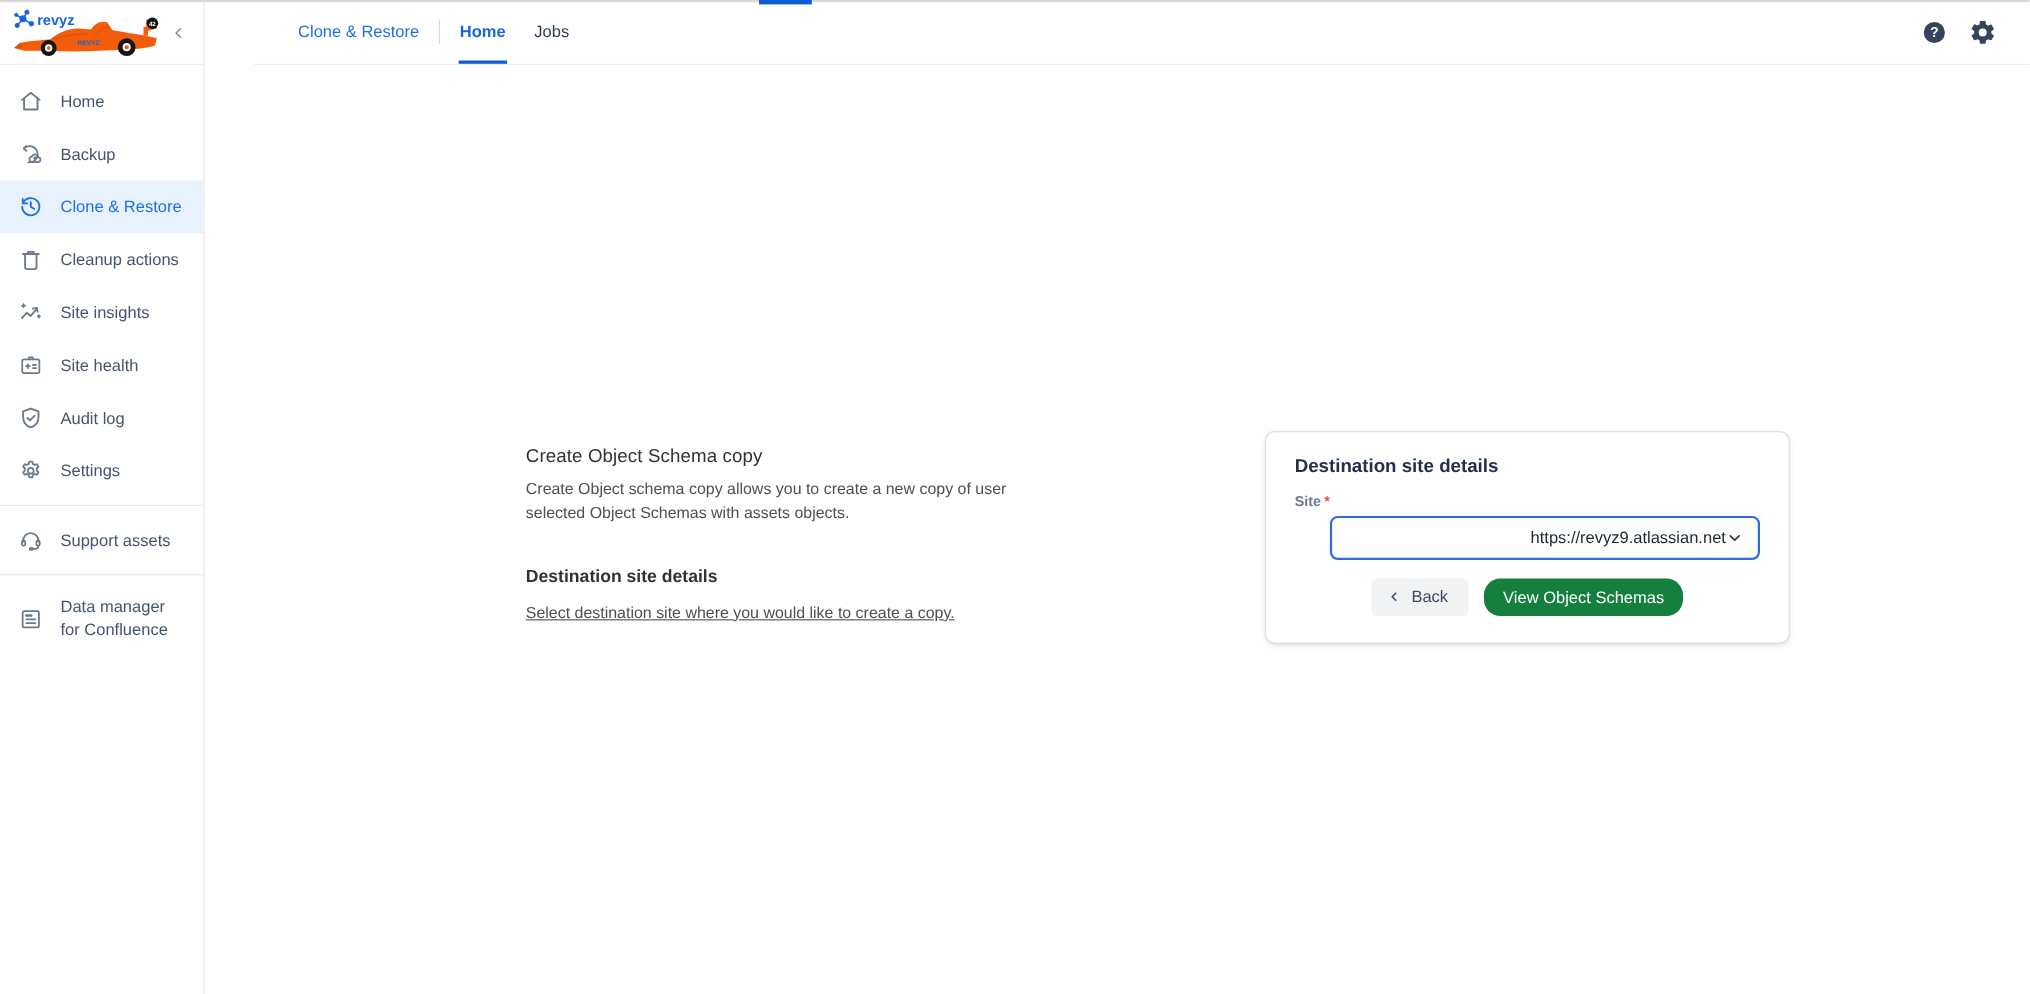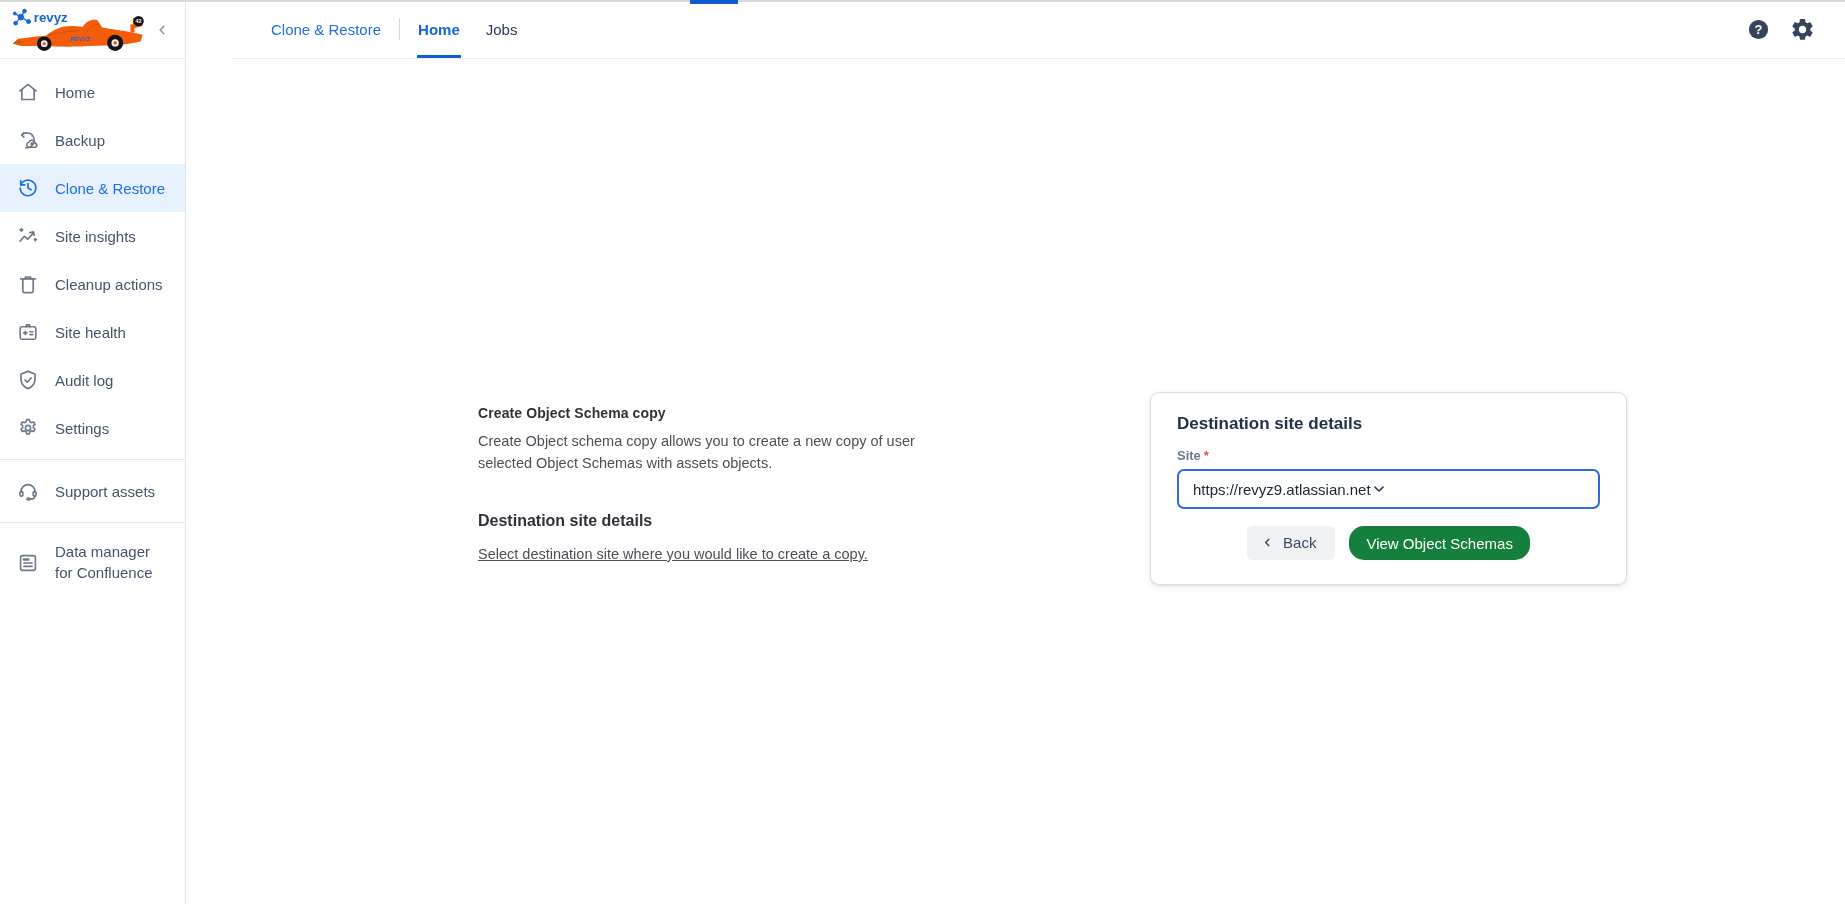--- a/index.html
+++ b/index.html
@@ -36,31 +36,31 @@
   .vsep { align-self:center; width:1px; height:22px; background:#d7dbe0; margin:0 17px 0 18px; }
   .tabs { display:flex; gap:24px; }
   .tab { display:flex; align-items:center; font-size:15px; font-weight:500; color:#2b3a57; border-bottom:3px solid transparent; padding:3px 1px 0; cursor:pointer; }
   .tab.active { color:#1565dd; font-weight:600; border-bottom-color:#0f5ed5; }
   .topbar-icons { margin-left:auto; display:flex; align-items:center; gap:19px; margin-right:30px; }
   .icon-btn { background:none; border:none; padding:0; cursor:pointer; display:flex; }
 
   
   .main { position:absolute; left:231px; top:60px; right:0; bottom:0; background:#fff; }
   .intro { position:absolute; left:247px; top:345px; width:458px; }
-  .intro h1 { font-size:14px; font-weight:700; color:#2e3237; letter-spacing:.1px; }
+  .intro h1 { font-size:17px; font-weight:400; color:#2e3237; letter-spacing:.1px; }
   .intro p { font-size:14.5px; color:#4b5056; line-height:1.5; margin-top:10px; }
   .intro h2 { font-size:16px; font-weight:700; color:#2e3237; margin-top:37px; }
   .intro .p2 { margin-top:14px;text-decoration:underline; }
 
   
   .card { position:absolute; left:919px; top:332px; width:477px; background:#fff; border:1px solid #d9dee6; border-radius:9px; padding:21px 26px 24px; box-shadow:0 1px 3px rgba(23,43,77,.10), 0 3px 8px rgba(23,43,77,.06); }
   .card-title { font-size:17px; font-weight:700; color:#22304a; }
   .field-label { margin-top:14px; font-size:13px; font-weight:700; color:#6c7a90; }
   .req { color:#e34f3b; margin-left:3px; }
-  .select { margin-top:6px; height:40px; border:2px solid #2e6ae3; border-radius:7px; display:flex; align-items:center; justify-content:flex-start; padding:0 13px 0 14px; font-size:15px; color:#1d2634; cursor:pointer; background:#fff; }
+  .select { margin-top:6px; height:40px; border:2px solid #2e6ae3; border-radius:7px; display:flex; align-items:center; justify-content:flex-end; padding:0 13px 0 14px; font-size:15px; color:#1d2634; cursor:pointer; background:#fff;margin-left:32px; }
   .btn-row { margin-top:17px; display:flex; justify-content:center; gap:14px; }
   .btn { border:none; border-radius:5px; height:34px; font-size:15px; font-weight:500; cursor:pointer; display:flex; align-items:center; font-family:"Liberation Sans", sans-serif; }
   .btn-back { background:#f1f2f4; color:#3b4965; padding:0 19px 2px 14px; gap:9px; }
   .btn-primary { background:#15803d; color:#ffffff; padding:0 17px;border-radius:15px; }
 </style>
 </head>
 <body>
 
 <div class="progress-track"></div>
 <div class="progress-indicator"></div>
@@ -133,37 +133,37 @@
             <path d="M4.7 4.9v4h4"></path>
             <path d="M4.8 8.9A7.8 7.8 0 1 1 4.2 12"></path>
             <path d="M12 7.7V12l3 1.8"></path>
           </svg>
       </span>
       <span class="nav-label">Clone &amp; Restore</span>
     </div>
     <div class="nav-item">
       <span class="ni">
         <svg viewBox="0 0 24 24" width="24" height="24" fill="none" stroke="currentColor" stroke-width="1.7" stroke-linecap="round" stroke-linejoin="round">
+            <path d="M4.8 6.9h14.4"></path>
+            <path d="M9.4 6.9V5h5.2v1.9"></path>
+            <path d="M6.8 6.9V19a1.6 1.6 0 0 0 1.6 1.6h7.2A1.6 1.6 0 0 0 17.2 19V6.9"></path>
+          </svg>
+      </span>
+      <span class="nav-label">Cleanup actions</span>
+    </div>
+    <div class="nav-item">
+      <span class="ni">
+        <svg viewBox="0 0 24 24" width="24" height="24" fill="none" stroke="currentColor" stroke-width="1.7" stroke-linecap="round" stroke-linejoin="round">
             <path d="M4 17.2l4.4-4.9 3.4 2.9 5.7-6.3"></path>
             <path d="M13.9 8.6l3.6-.7.7 3.5"></path>
             <path d="M5.4 4.6v2.6M4.1 5.9h2.6"></path>
             <path d="M19.3 14.6v2M18.3 15.6h2"></path>
           </svg>
       </span>
       <span class="nav-label">Site insights</span>
-    </div>
-    <div class="nav-item">
-      <span class="ni">
-        <svg viewBox="0 0 24 24" width="24" height="24" fill="none" stroke="currentColor" stroke-width="1.7" stroke-linecap="round" stroke-linejoin="round">
-            <path d="M4.8 6.9h14.4"></path>
-            <path d="M9.4 6.9V5h5.2v1.9"></path>
-            <path d="M6.8 6.9V19a1.6 1.6 0 0 0 1.6 1.6h7.2A1.6 1.6 0 0 0 17.2 19V6.9"></path>
-          </svg>
-      </span>
-      <span class="nav-label">Cleanup actions</span>
     </div>
     <div class="nav-item">
       <span class="ni">
         <svg viewBox="0 0 24 24" width="24" height="24" fill="none" stroke="currentColor" stroke-width="1.6" stroke-linecap="round" stroke-linejoin="round">
             <rect x="4.2" y="6.7" width="15.6" height="12.5" rx="1.6"></rect>
             <path d="M10.3 6.7V4.9h3.4v1.8"></path>
             <path d="M7.6 12.9h3.4M9.3 11.2v3.4"></path>
             <path d="M13.9 11.8h2.9M13.9 14.6h2.9"></path>
           </svg>
       </span>

